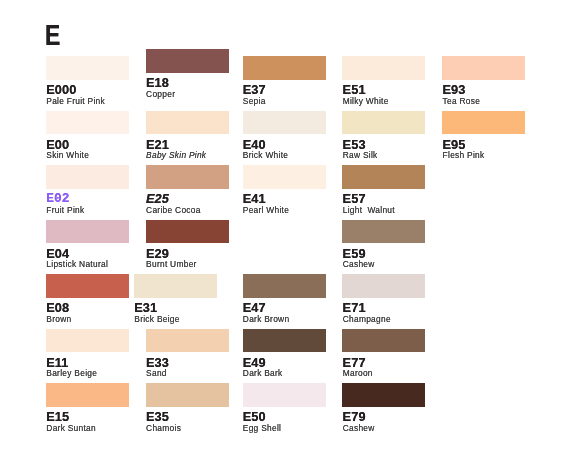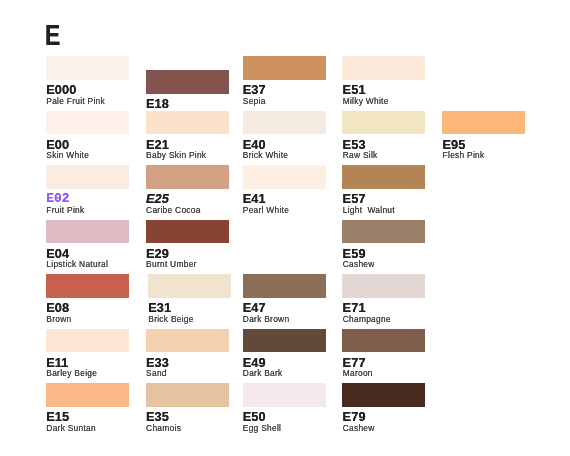--- a/index.html
+++ b/index.html
@@ -43,44 +43,49 @@
 <div id="page" style="background: rgb(255, 255, 255);">
 
   <div class="heading" style="color: rgb(35, 31, 32);">E</div>
 
   <div class="grid">
       <div class="cell" style="left:46.0px;top:56.3px">
         <div class="chip" style="background: rgb(253, 242, 234);"></div>
         <div class="code" style="color: rgb(35, 31, 32);">E000</div>
         <div class="cname" style="color: rgb(65, 65, 67);">Pale Fruit Pink</div>
       </div>
-      <div class="cell" style="left:145.8px;top:70px">
+      <div class="cell" style="left:145.8px;top:49px">
         <div class="chip" style="background: rgb(132, 83, 79);"></div>
         <div class="code" style="color: rgb(35, 31, 32);">E18</div>
         <div class="cname" style="color: rgb(65, 65, 67);">Copper</div>
       </div>
       <div class="cell" style="left:242.5px;top:56.3px">
         <div class="chip" style="background: rgb(204, 145, 92);"></div>
         <div class="code" style="color: rgb(35, 31, 32);">E37</div>
         <div class="cname" style="color: rgb(65, 65, 67);">Sepia</div>
       </div>
       <div class="cell" style="left:342.4px;top:56.3px">
         <div class="chip" style="background: rgb(252, 234, 218);"></div>
         <div class="code" style="color: rgb(35, 31, 32); text-align: right;">E51</div>
         <div class="cname" style="color: rgb(65, 65, 67);">Milky White</div>
       </div>
+      <div class="cell" style="left:442.3px;top:56.3px">
+        <div class="chip" style="background: rgb(253, 206, 180);"></div>
+        <div class="code" style="color: rgb(35, 31, 32);">E93</div>
+        <div class="cname" style="color: rgb(65, 65, 67);">Tea Rose</div>
+      </div>
       <div class="cell" style="left:46.0px;top:110.8px">
         <div class="chip" style="background: rgb(253, 241, 233);"></div>
         <div class="code" style="color: rgb(35, 31, 32);">E00</div>
         <div class="cname" style="color: rgb(65, 65, 67);">Skin White</div>
       </div>
       <div class="cell" style="left:145.8px;top:110.8px">
         <div class="chip" style="background: rgb(251, 226, 202);"></div>
         <div class="code" style="color: rgb(35, 31, 32);">E21</div>
-        <div class="cname" style="color: rgb(65, 65, 67);">Baby Skin Pink</div>
+        <div class="cname" style="color: rgb(65, 65, 67); font-style: italic;">Baby Skin Pink</div>
       </div>
       <div class="cell" style="left:242.5px;top:110.8px">
         <div class="chip" style="background: rgb(243, 234, 224);"></div>
         <div class="code" style="color: rgb(35, 31, 32);">E40</div>
         <div class="cname" style="color: rgb(65, 65, 67);">Brick White</div>
       </div>
       <div class="cell" style="left:342.4px;top:110.8px">
         <div class="chip" style="background: rgb(242, 229, 195);"></div>
         <div class="code" style="color: rgb(35, 31, 32);">E53</div>
         <div class="cname" style="color: rgb(65, 65, 67);">Raw Silk</div>
@@ -123,21 +128,21 @@
       <div class="cell" style="left:342.4px;top:219.8px">
         <div class="chip" style="background: rgb(154, 128, 105);"></div>
         <div class="code" style="color: rgb(35, 31, 32);">E59</div>
         <div class="cname" style="color: rgb(65, 65, 67);">Cashew</div>
       </div>
       <div class="cell" style="left:46.0px;top:274.3px">
         <div class="chip" style="background: rgb(200, 96, 78);"></div>
         <div class="code" style="color: rgb(35, 31, 32);">E08</div>
         <div class="cname" style="color: rgb(65, 65, 67);">Brown</div>
       </div>
-      <div class="cell" style="left:148px;top:274.3px">
+      <div class="cell" style="left:134px;top:274.3px">
         <div class="chip" style="background: rgb(241, 228, 207);"></div>
         <div class="code" style="color: rgb(35, 31, 32);">E31</div>
         <div class="cname" style="color: rgb(65, 65, 67);">Brick Beige</div>
       </div>
       <div class="cell" style="left:242.5px;top:274.3px">
         <div class="chip" style="background: rgb(138, 110, 87);"></div>
         <div class="code" style="color: rgb(35, 31, 32);">E47</div>
         <div class="cname" style="color: rgb(65, 65, 67);">Dark Brown</div>
       </div>
       <div class="cell" style="left:342.4px;top:274.3px">

